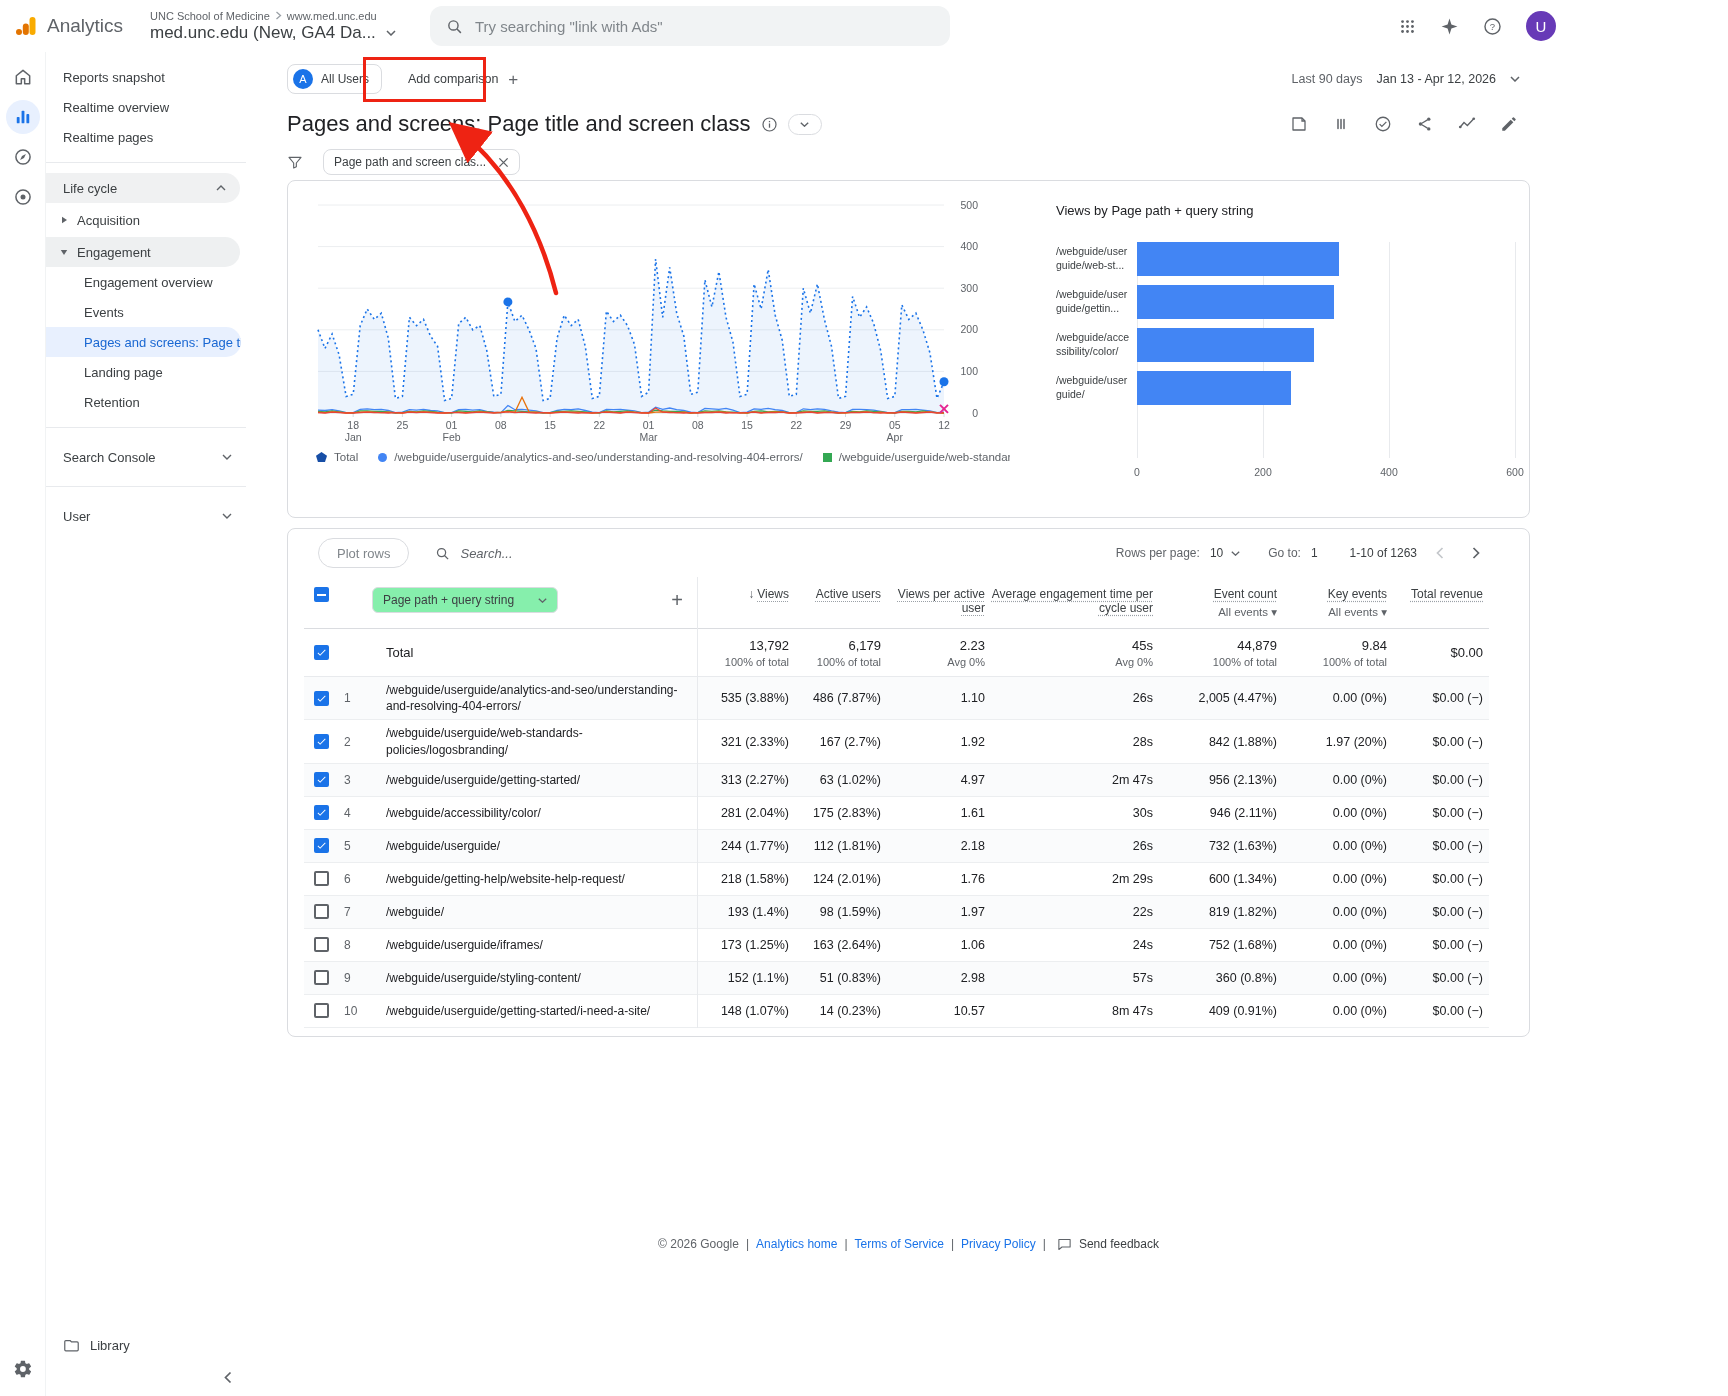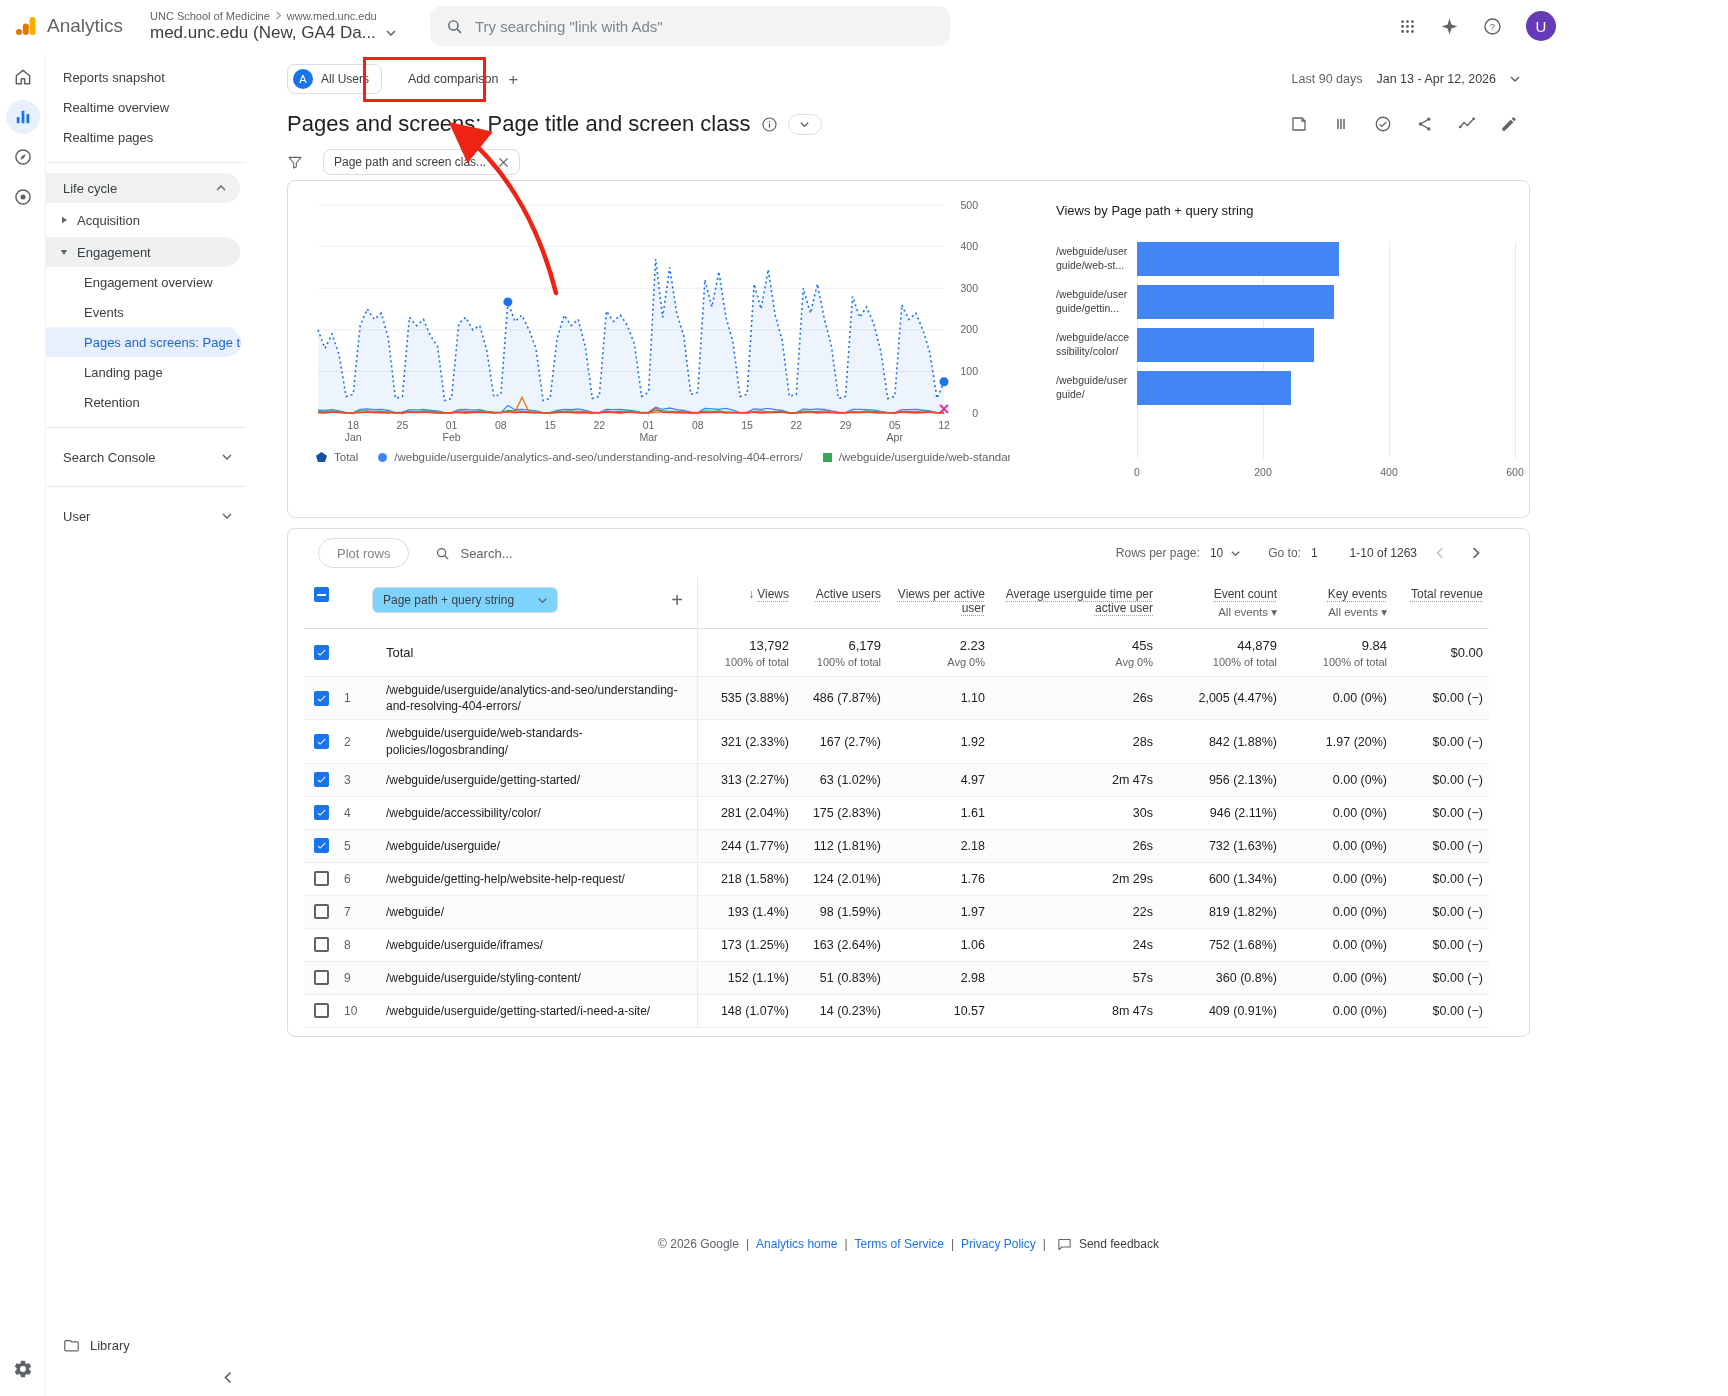--- a/index.html
+++ b/index.html
@@ -92,40 +92,40 @@
   .bar-track { width:378px; height:34px; position:relative; }
   .bar-fill { position:absolute; left:0; top:0; height:100%; background:#4285f4; }
   .bar-ticks { position:absolute; left:0; right:0; bottom:0; height:16px; }
   .bar-ticks span { position:absolute; transform:translateX(-50%); font-size:10.5px; color:#5f6368; }
 
   
   .table-card { margin-top:10px; border:1px solid #dadce0; border-radius:8px; background:#fff; padding-bottom:8px; }
   .table-controls { display:flex; align-items:center; height:48px; padding:0 40px 0 30px; gap:26px; }
   .plot-rows-btn { height:30px; padding:0 18px; border:1px solid #dadce0; border-radius:16px; display:flex; align-items:center; font-size:13px; color:#80868b; cursor:pointer; background:#fff; }
   .table-search { display:flex; align-items:center; gap:10px; color:#5f6368; }
-  .table-search input { border:none; outline:none; font-family:inherit; font-size:13px; color:#3c4043; width:220px; }
+  .table-search input { border:none; outline:none; font-family:inherit; font-size:13px; color:#3c4043; width:220px;font-style:italic; }
   .table-search input::placeholder { color:#5f6368; }
   .tc-right { margin-left:auto; display:flex; align-items:center; gap:10px; font-size:12px; color:#3c4043; }
   .tc-label { color:#5f6368; }
   .tc-dd { display:flex; align-items:center; gap:8px; cursor:pointer; }
   .tc-goto { margin-left:18px; }
   .tc-range { margin-left:22px; }
   .pg-btn { width:26px; height:26px; display:flex; align-items:center; justify-content:center; color:#5f6368; cursor:pointer; }
   .pg-btn.disabled { color:#c4c7cb; }
 
   .tgrid { position:relative; padding:0 40px 0 16px; }
   .vline { position:absolute; left:409px; top:0; bottom:0; width:1px; background:#e8eaed; z-index:2; }
   .thead,.total-row,.trow { display:grid; grid-template-columns:40px 28px 325px 96px 92px 104px 168px 124px 110px 96px; align-items:center; }
   .thead { min-height:52px; border-bottom:1px solid #dadce0; align-items:flex-start; padding-top:10px; }
   .thead .c-m { font-size:12px; color:#3c4043; }
   .th-label { text-decoration:underline dotted #9aa0a6; text-underline-offset:3px; }
   .th-sub { display:block; font-size:11.5px; color:#5f6368; margin-top:4px; cursor:pointer; }
   .sort-arrow { color:#5f6368; margin-right:3px; font-size:12px; }
   .dim-wrap { display:flex; align-items:center; justify-content:space-between; padding-right:14px; }
-  .dim-select { display:inline-flex; align-items:center; gap:24px; border:1px solid #dadce0; border-radius:6px; padding:5px 10px; font-size:12px; color:#3c4043; cursor:pointer; background:#7dd3fc; }
+  .dim-select { display:inline-flex; align-items:center; gap:24px; border:1px solid #dadce0; border-radius:6px; padding:5px 10px; font-size:12px; color:#3c4043; cursor:pointer; background:#86efac; }
   .add-dim { font-size:20px; color:#5f6368; cursor:pointer; line-height:1; }
   .total-row { height:48px; border-bottom:1px solid #e8eaed; }
   .trow { min-height:33px; border-bottom:1px solid #eceef0; }
   .tbody .trow:nth-child(odd) { background:#fafbfc; }
   .cell { position:relative; }
   .c-check { display:flex; padding-left:10px; }
   .c-num { font-size:12px; color:#5f6368; }
   .c-path { padding:5px 10px 5px 14px; font-size:12px; line-height:1.35; color:#202124; }
   .c-m { text-align:right; padding-right:4px; font-size:12.5px; color:#202124; }
   .tv { font-size:13px; color:#202124; }
@@ -603,21 +603,21 @@
                   <svg width="9" height="5" viewBox="0 0 9 5">
                     <path d="M0.8 0.8l3.7 3.4 3.7-3.4" fill="none" stroke="#5f6368" stroke-width="1.3"></path>
                   </svg>
                 </span>
             </span>
             <span class="add-dim">+</span>
           </div>
           <div class="cell c-m"><span class="sort-arrow">↓</span><span class="th-label">Views</span></div>
           <div class="cell c-m"><span class="th-label">Active users</span></div>
           <div class="cell c-m"><span class="th-label">Views per active user</span></div>
-          <div class="cell c-m"><span class="th-label">Average userguide time per active user</span></div>
+          <div class="cell c-m"><span class="th-label">Average engagement time per cycle user</span></div>
           <div class="cell c-m">
             <span class="th-label">Event count</span>
             <span class="th-sub"><span>All events</span> ▾</span>
           </div>
           <div class="cell c-m">
             <span class="th-label">Key events</span>
             <span class="th-sub"><span>All events</span> ▾</span>
           </div>
           <div class="cell c-m"><span class="th-label">Total revenue</span></div>
         </div>

